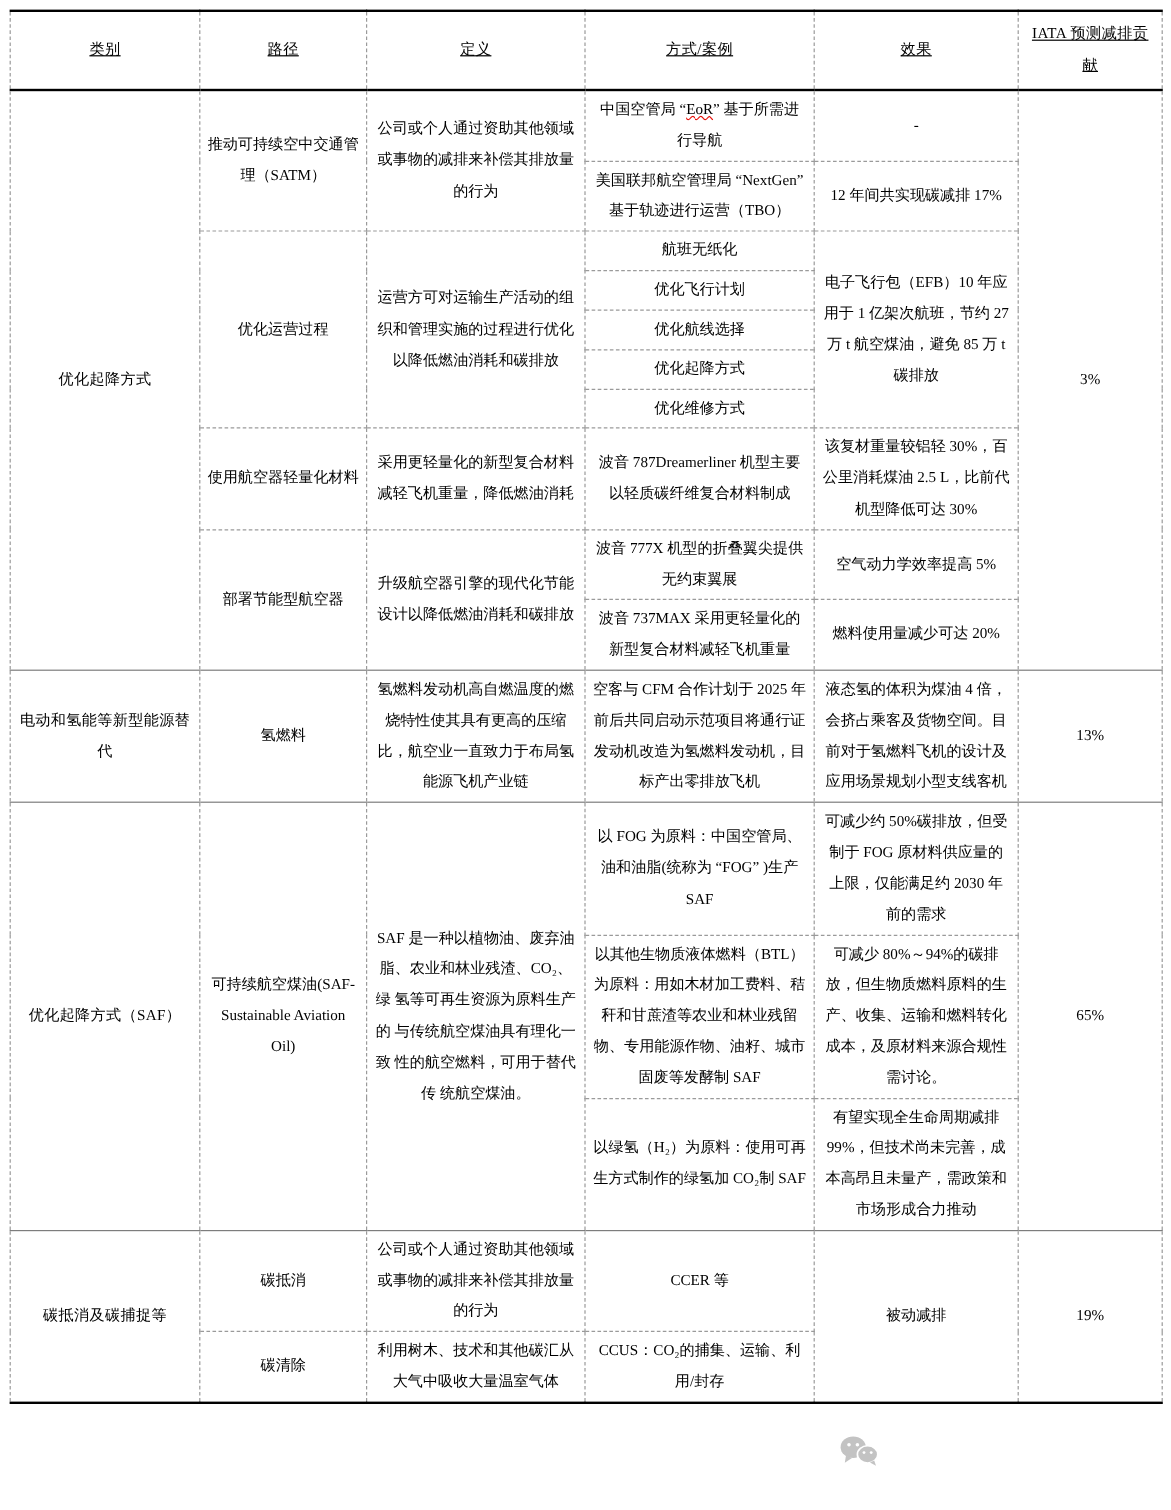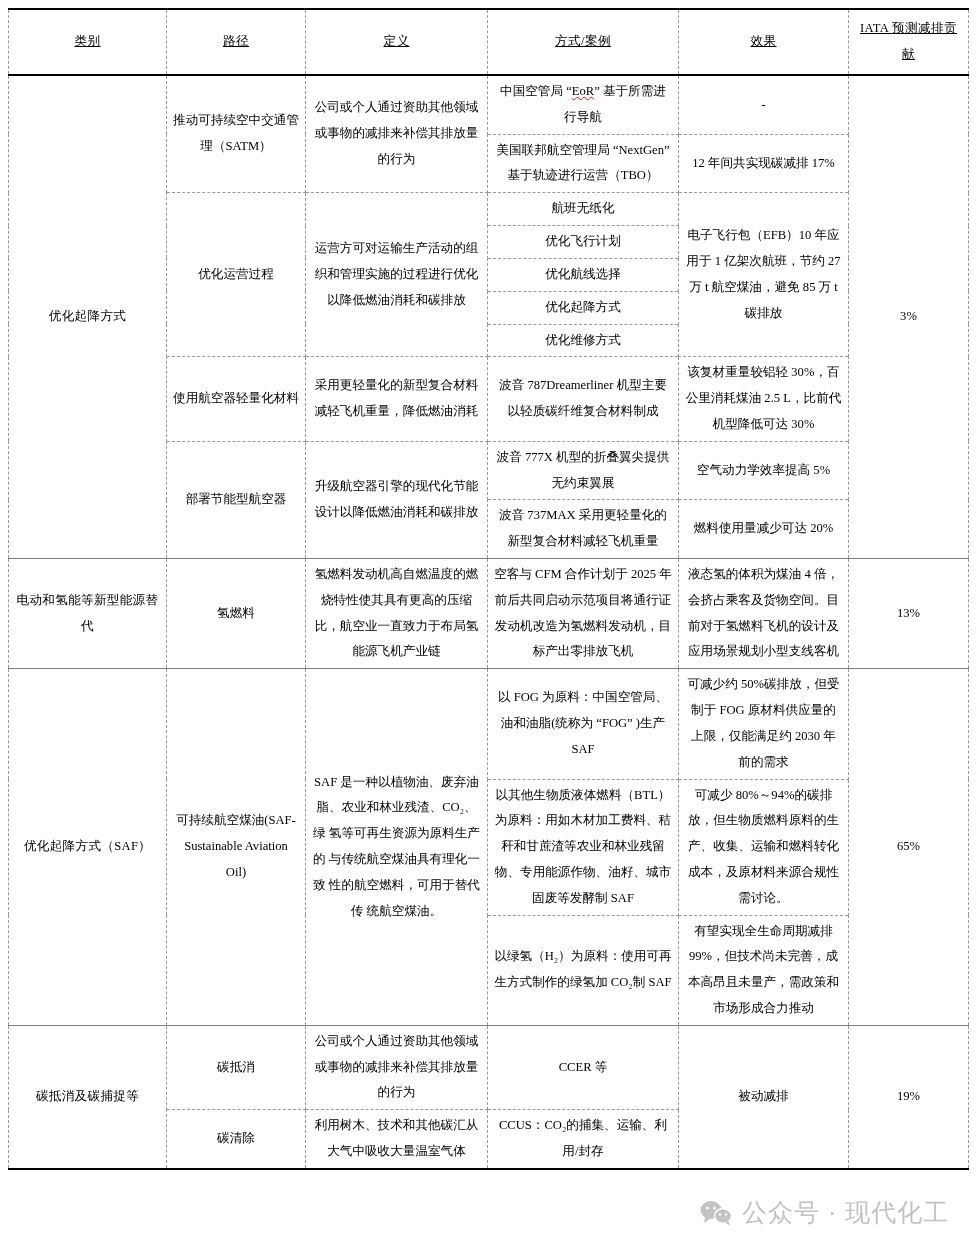--- a/index.html
+++ b/index.html
@@ -236,14 +236,13 @@
       <ellipse cx="11" cy="10" rx="10.5" ry="9" fill="#c3c3c3"></ellipse>
       <path d="M5 17 L4 23 L10 19 Z" fill="#c3c3c3"></path>
       <circle cx="7.5" cy="8" r="1.5" fill="#ffffff"></circle>
       <circle cx="14.5" cy="8" r="1.5" fill="#ffffff"></circle>
       <ellipse cx="23" cy="16" rx="8.5" ry="7.2" fill="#c3c3c3" stroke="#ffffff" stroke-width="1.4"></ellipse>
       <path d="M28.5 21 L30 25.5 L25 22.8 Z" fill="#c3c3c3"></path>
       <circle cx="20" cy="14.5" r="1.2" fill="#ffffff"></circle>
       <circle cx="26" cy="14.5" r="1.2" fill="#ffffff"></circle>
     </svg>
   </span>
-  <span>公众号 · 现代化工</span>
 </div>
 
 </body></html>

